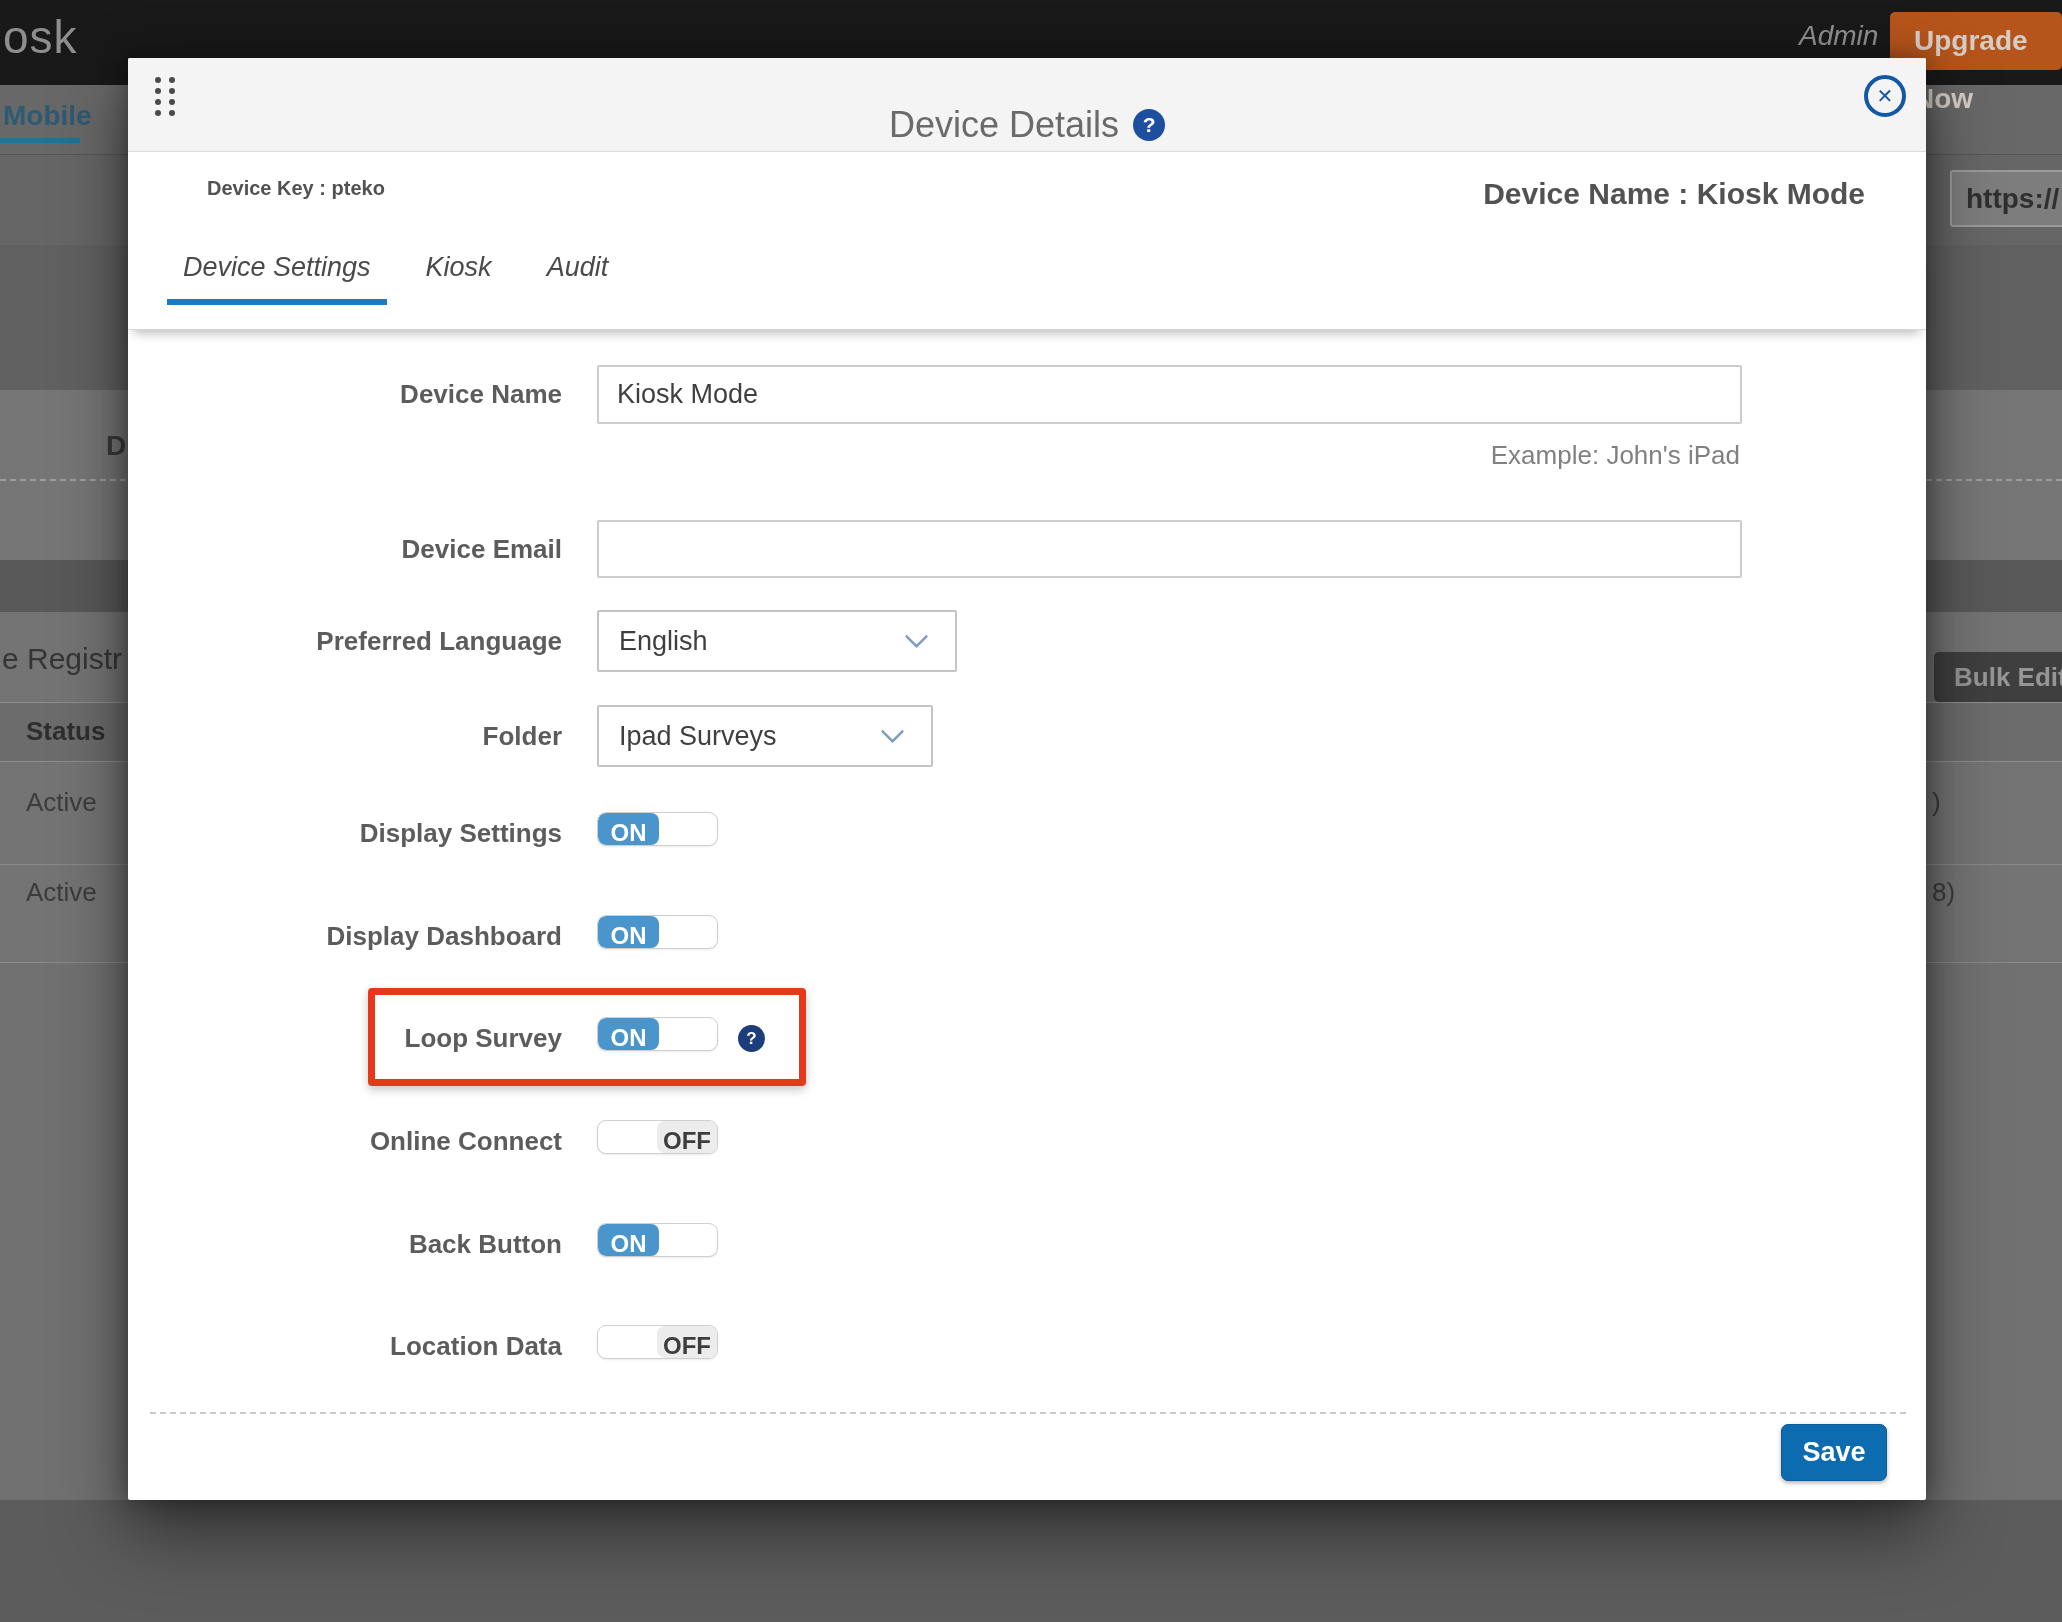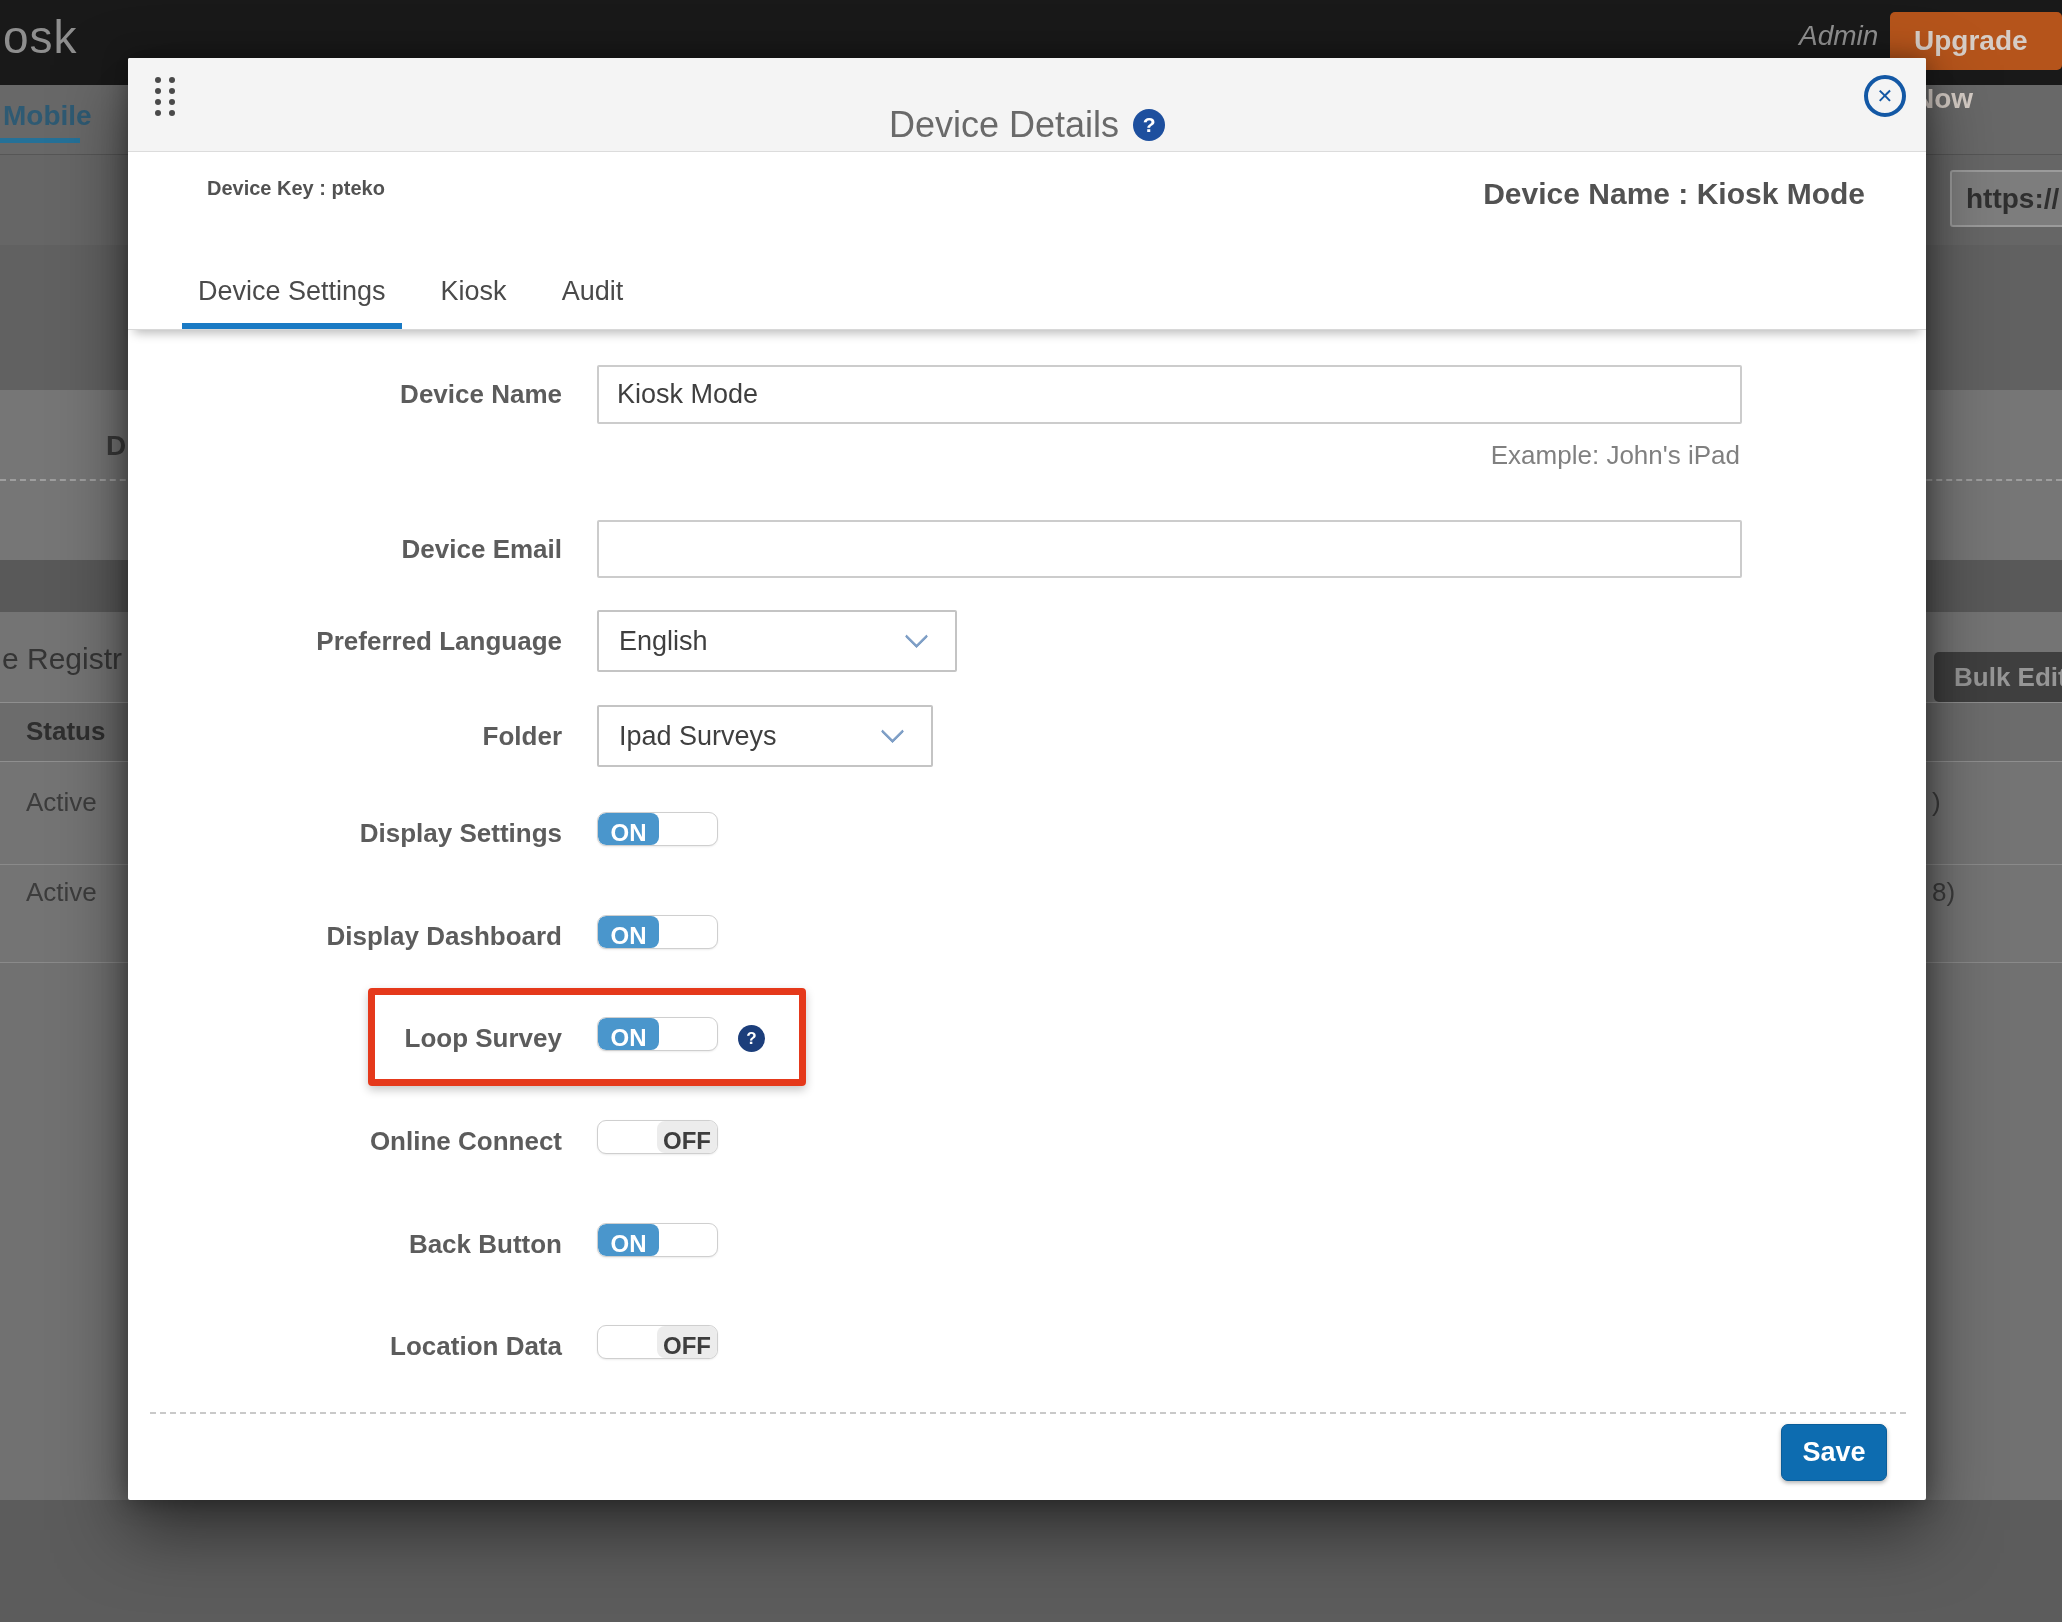--- a/index.html
+++ b/index.html
@@ -52,22 +52,22 @@
   .mtitle { font-size:36px; color:#6a6a6a; }
   .qicon  { width:32px; height:32px; border-radius:50%; background:#1d4f9e; color:#fff; font-size:21px; font-weight:bold;
             display:flex; align-items:center; justify-content:center; }
   .qicon.small { width:27px; height:27px; font-size:17px; background:#1c3e7b; }
   .mclose { position:absolute; right:20px; top:17px; width:42px; height:42px; border:4px solid #1358a5; border-radius:50%;
             color:#1358a5; font-size:20px; font-weight:bold; display:flex; align-items:center; justify-content:center; cursor:pointer; }
 
   .mkey  { position:absolute; top:119px; left:59px;  font-size:20px; font-weight:600; color:#525252;margin-left:20px; }
   .mname { position:absolute; top:119px; right:61px; font-size:30px; font-weight:600; color:#525252; }
 
-  .tabs { position:absolute; top:194px; left:0; right:0; height:78px; padding-left:70px; display:flex; align-items:flex-end;
-          border-bottom:1px solid #d8d8d8; box-shadow:0 9px 10px -6px rgba(0,0,0,0.28); }
+  .tabs { position:absolute; top:194px; left:0; right:0; height:78px; padding-left:55px; display:flex; align-items:flex-start;
+          border-bottom:1px solid #d8d8d8; box-shadow:0 9px 10px -6px rgba(0,0,0,0.28);font-style:italic; }
   .tab  { position:relative; font-size:27px; color:#4a4a4a; padding-bottom:22px; margin-right:55px; cursor:pointer; }
   .tab.active::after { content:""; position:absolute; left:-16px; right:-16px; bottom:0; height:6px; background:#1a7ac4; }
 
   .row { position:absolute; left:0; right:0; }
   .flabel { position:absolute; left:0; width:434px; text-align:right; font-size:26px; font-weight:bold; color:#5c5c5c; display:block; }
   .tinput { position:absolute; left:469px; width:1145px; height:59px; border:2px solid #cccccc; border-radius:2px;
             font-family:inherit; font-size:27px; color:#3f3f3f; padding:0 18px; background:#fff; }
   .helper { position:absolute; left:469px; width:1143px; text-align:right; font-size:26px; color:#808080; }
   .dropdown { position:absolute; left:469px; height:62px; border:2px solid #c4c4c4; border-radius:2px; background:#fff; cursor:pointer; }
   .dd-value { position:absolute; left:20px; top:0; line-height:58px; font-size:27px; color:#3f3f3f; }

